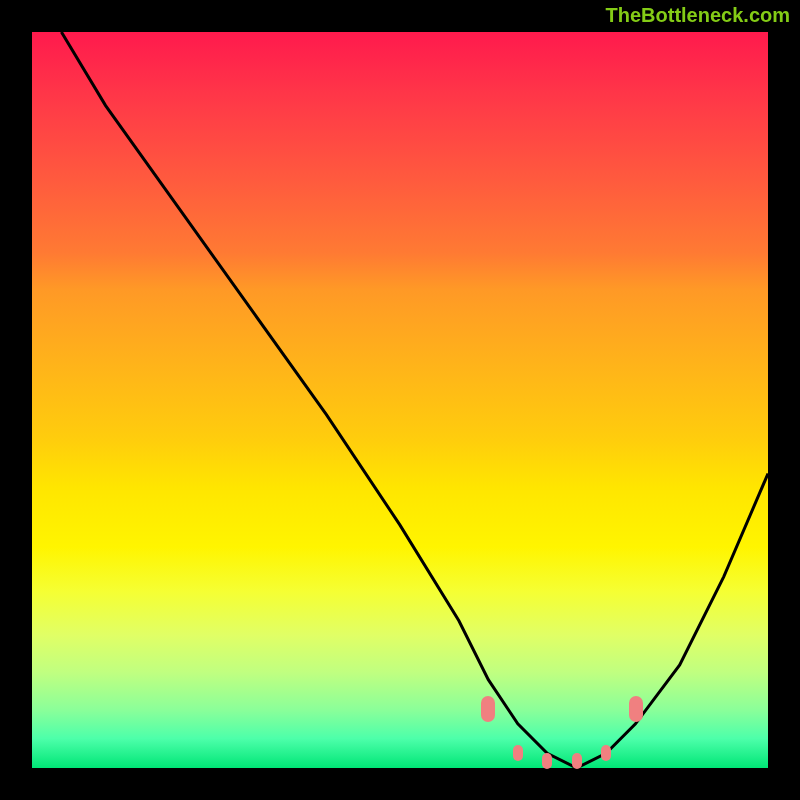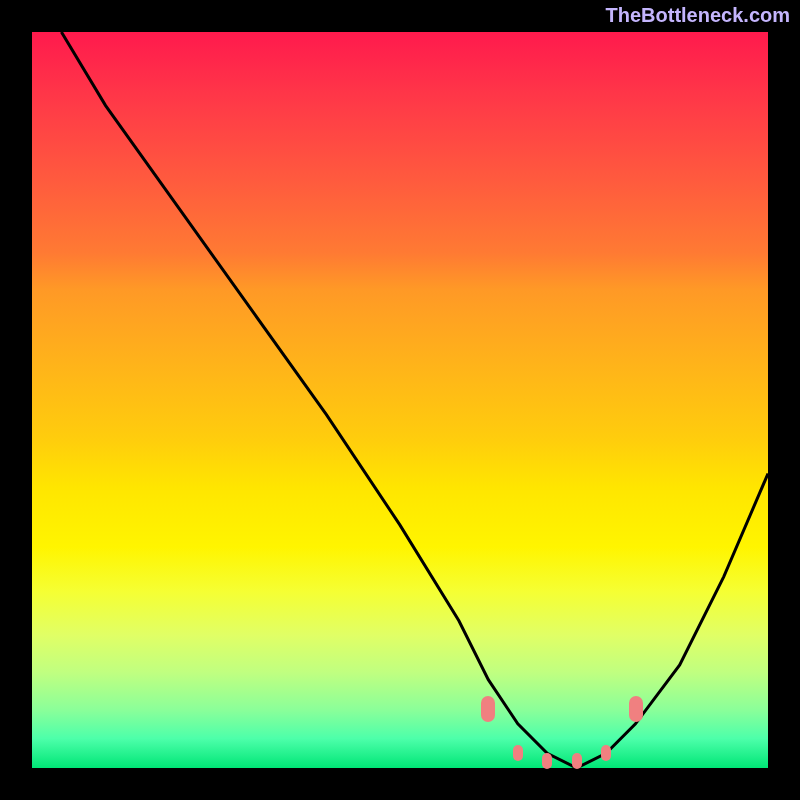--- a/index.html
+++ b/index.html
@@ -8,21 +8,21 @@
     height: 800px;
     background: #000;
     position: relative;
     font-family: Arial, sans-serif;
     overflow: hidden;
   }
   .attribution {
     position: absolute;
     top: 4px;
     right: 10px;
-    color: #c4b5fd;
+    color: #84cc16;
     font-size: 20px;
     font-weight: bold;
     z-index: 10;
   }
   .plot-area {
     position: absolute;
     left: 32px;
     top: 32px;
     width: 736px;
     height: 736px;

